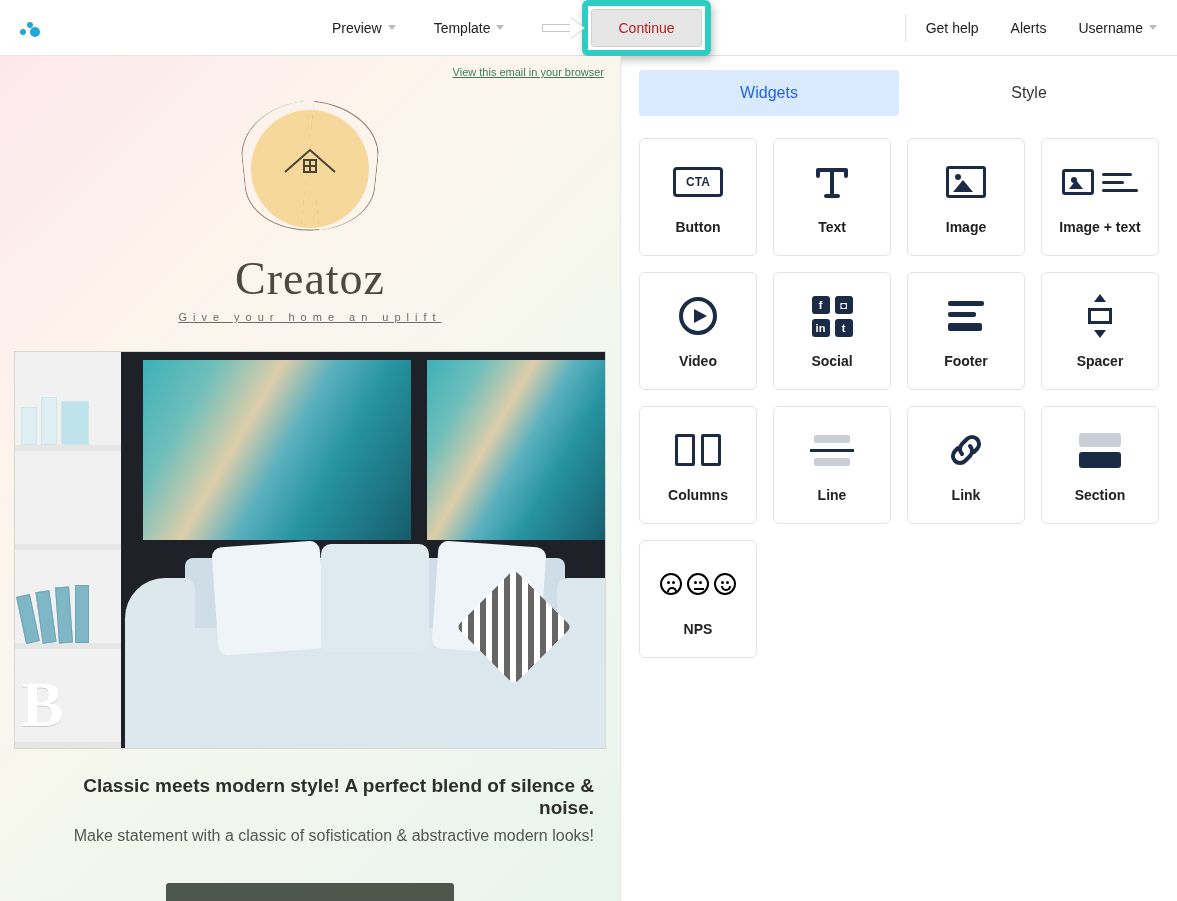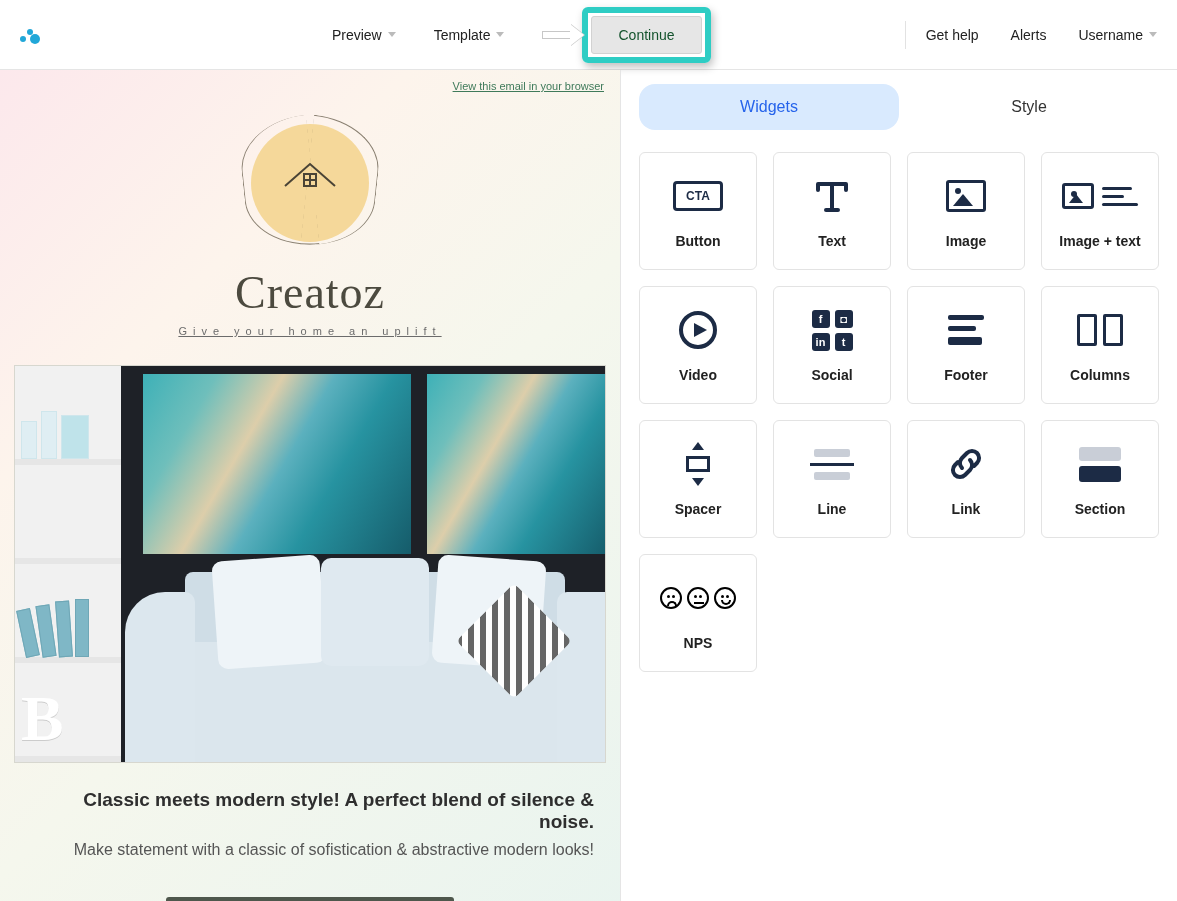--- a/index.html
+++ b/index.html
@@ -7,21 +7,21 @@
     font-family: -apple-system, BlinkMacSystemFont, "Segoe UI", Arial, sans-serif;
     background: #fff;
     width: 1177px;
     height: 901px;
     overflow: hidden;
     position: relative;
   }
 
   
   .topbar {
-    height: 70px;
+    height: 56px;
     border-bottom: 1px solid #e5e5e5;
     display: flex;
     align-items: center;
     padding: 0 18px;
     background: #fff;
   }
   .logo-wrap { display: flex; align-items: center; gap: 2px; }
   .logo-dots { width: 26px; height: 26px; position: relative; margin-right: 4px; }
   .logo-dots .d1 { position:absolute; width:6px; height:6px; border-radius:50%; background:#21a7d8; left:2px; top:14px; }
   .logo-dots .d2 { position:absolute; width:6px; height:6px; border-radius:50%; background:#21a7d8; left:9px; top:7px; }
@@ -55,21 +55,21 @@
     filter: drop-shadow(1px 0 0 #c7c7c7);
   }
   .continue-highlight {
     border: 6px solid #2ecdc4;
     border-radius: 6px;
     padding: 3px;
     box-shadow: 2px 4px 8px rgba(0,0,0,0.25);
     margin-left:-4px;
   }
   .continue-btn {
-    background: #e6e6e6; border:1px solid #d2d2d2; padding: 10px 26px; font-size:14px; color:#14532d;
+    background: #e6e6e6; border:1px solid #d2d2d2; padding: 10px 26px; font-size:14px; color:#b91c1c;
     border-radius:3px; cursor:pointer;
   }
 
   .right-nav { margin-left:auto; display:flex; align-items:center; }
   .right-nav .sep { width:1px; height:28px; background:#e2e2e2; margin: 0 18px; }
   .right-link { font-size:14px; color:#222; background:none; border:none; cursor:pointer; padding:6px 2px; display:flex; align-items:center; gap:6px;}
   .right-nav .spacer { width: 28px; }
 
   
   .main { display:flex; height: 845px; }
@@ -157,21 +157,21 @@
   }
   .cta-wrap { text-align:center; margin-bottom: 10px;}
 
   
   .panel-col { flex:1; background:#fff; }
   .panel-tabs { display:flex; padding:14px 18px 0 18px; gap:0; }
   .ptab {
     flex:1; text-align:center; padding:14px 0; font-size:16px; cursor:pointer;
     color:#333;
   }
-  .ptab.active { background:#d9eafe; color:#2563eb; border-radius:16px;}
+  .ptab.active { background:#d9eafe; color:#2563eb; border-radius:4px;}
 
   .widgets-grid {
     padding: 22px 18px 0 18px;
     display:grid; grid-template-columns: repeat(4, 118px); gap:16px; justify-content:start;
   }
   .widget {
     width:118px; height:118px; border:1px solid #e3e3e3; border-radius:6px;
     display:flex; flex-direction:column; align-items:center; justify-content:center;
     gap:14px; cursor:pointer; background:#fff;
   }
@@ -402,37 +402,37 @@
               <div class="f1"></div>
               <div class="f2"></div>
               <div class="f3"></div>
             </div>
         </div>
         <div class="label">Footer</div>
       </div>
 
       <div class="widget">
         <div class="icon-area">
-          <div class="cols-ic">
-              <div></div>
-              <div></div>
-            </div>
-        </div>
-        <div class="label">Columns</div>
-      </div>
-
-      <div class="widget">
-        <div class="icon-area">
           <div class="spacer-ic">
               <div class="arr-up"></div>
               <div class="box"></div>
               <div class="arr-dn"></div>
             </div>
         </div>
         <div class="label">Spacer</div>
+      </div>
+
+      <div class="widget">
+        <div class="icon-area">
+          <div class="cols-ic">
+              <div></div>
+              <div></div>
+            </div>
+        </div>
+        <div class="label">Columns</div>
       </div>
 
       <div class="widget">
         <div class="icon-area">
           <div class="line-ic">
               <div class="bar"></div>
               <div class="ln"></div>
               <div class="bar"></div>
             </div>
         </div>

